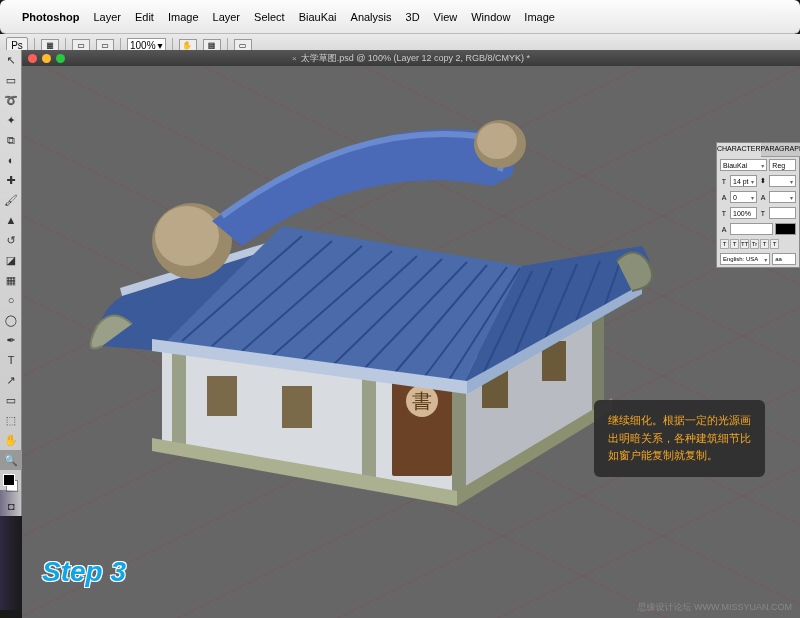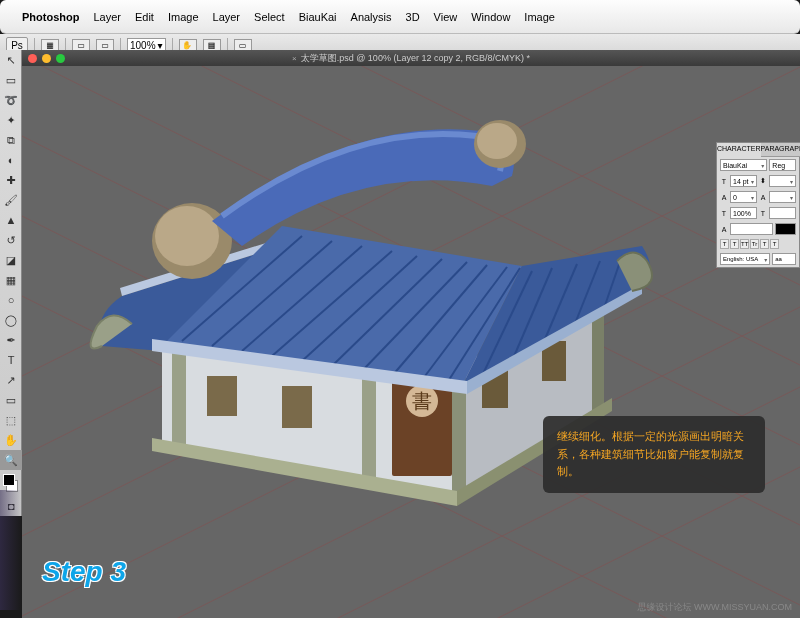--- a/index.html
+++ b/index.html
@@ -44,21 +44,21 @@
 .char-panel .tab.active { background: #dcdcdc; border-bottom: none; }
 .char-panel .row { display: flex; align-items: center; padding: 2px 3px; gap: 2px; }
 .char-panel .field { flex: 1; height: 12px; background: #fff; border: 1px solid #999; font-size: 7px; padding: 0 2px; display: flex; align-items: center; justify-content: space-between; }
 .char-panel .field .arr { font-size: 6px; color: #666; }
 .char-panel .lbl { width: 8px; font-size: 7px; text-align: center; }
 .char-panel .style-row { display: flex; gap: 1px; padding: 2px 3px; }
 .char-panel .style-btn { width: 9px; height: 10px; background: #eee; border: 1px solid #aaa; font-size: 6px; text-align: center; line-height: 9px; }
 .char-panel .lang { display: flex; padding: 2px 3px; gap: 2px; }
 .char-panel .lang .field { font-size: 6px; }
 
-.annotation { position: absolute; right: 35px; top: 400px; width: 222px; background: rgba(45,45,45,0.92); border-radius: 6px; padding: 12px 14px; font-size: 11px; color: #f5a623; line-height: 1.6; margin-top: 16px; }
+.annotation { position: absolute; right: 35px; top: 400px; width: 171px; background: rgba(45,45,45,0.92); border-radius: 6px; padding: 12px 14px; font-size: 11px; color: #f5a623; line-height: 1.6; }
 
 .step-label { position: absolute; left: 42px; bottom: 30px; font-size: 28px; font-weight: bold; font-style: italic; color: #0ea5e9; text-shadow: -1px -1px 0 #fff, 1px -1px 0 #fff, -1px 1px 0 #fff, 1px 1px 0 #fff; }
 
 .watermark { position: absolute; right: 8px; bottom: 4px; font-size: 9px; color: #888; margin-left: 29px; }
 
 .dock-hint { position: absolute; left: 0; top: 490px; width: 22px; height: 120px; background: linear-gradient(90deg, rgba(60,50,90,0.6), transparent); }
 </style>
 </head>
 <body>
 

